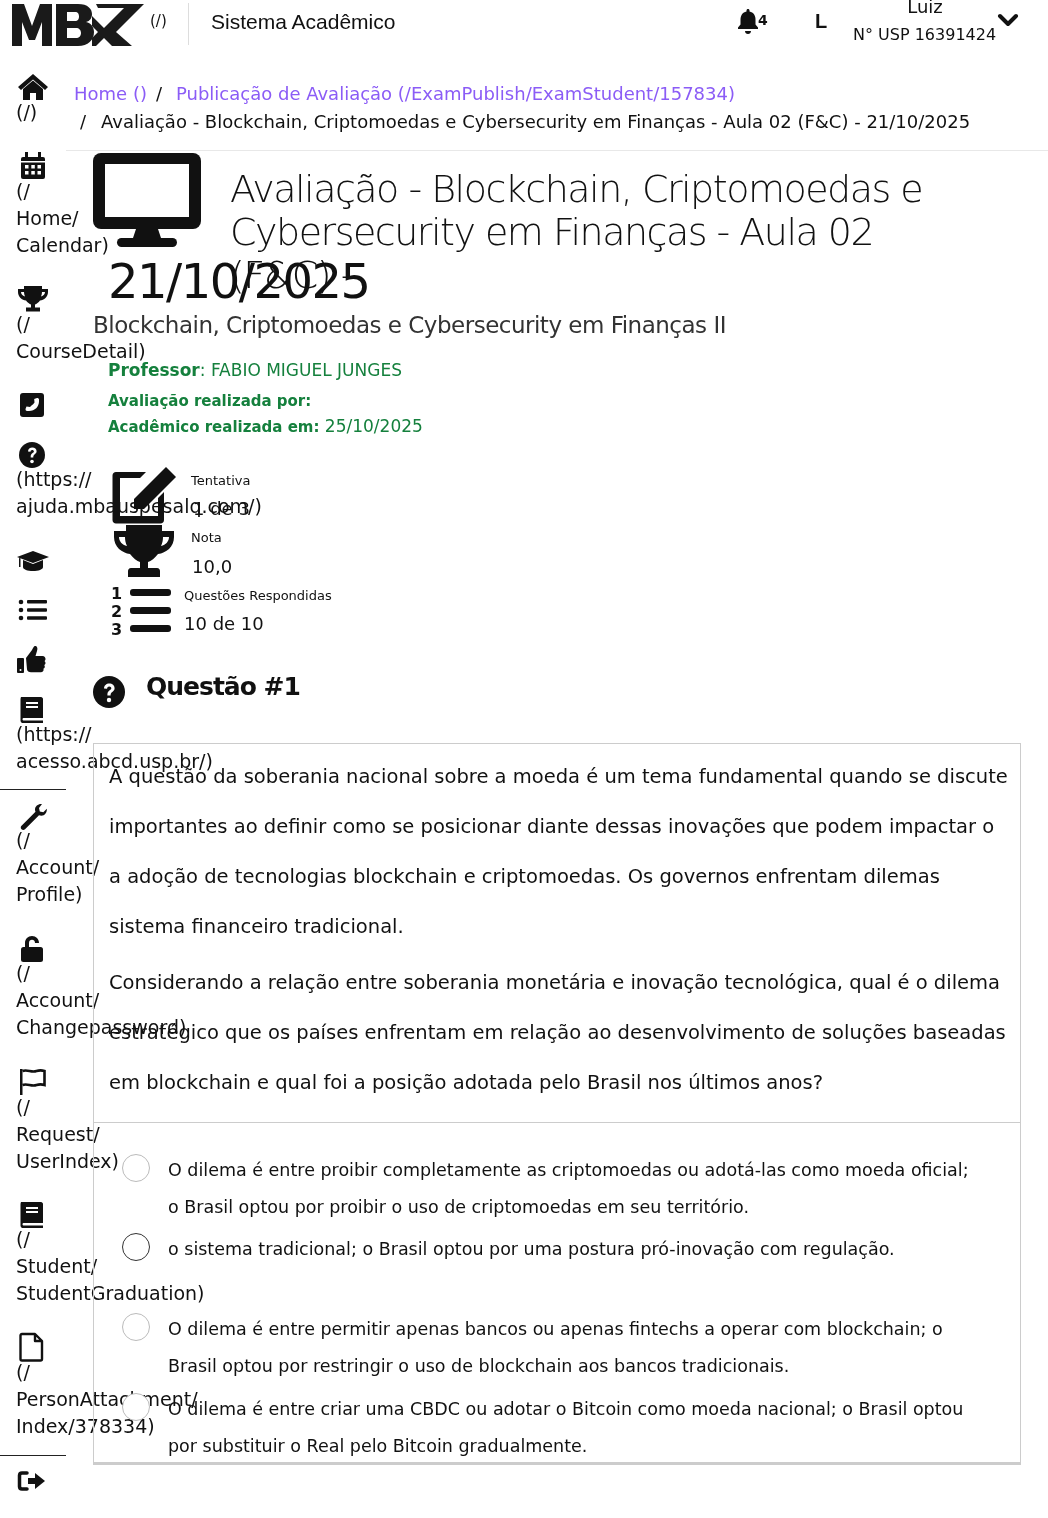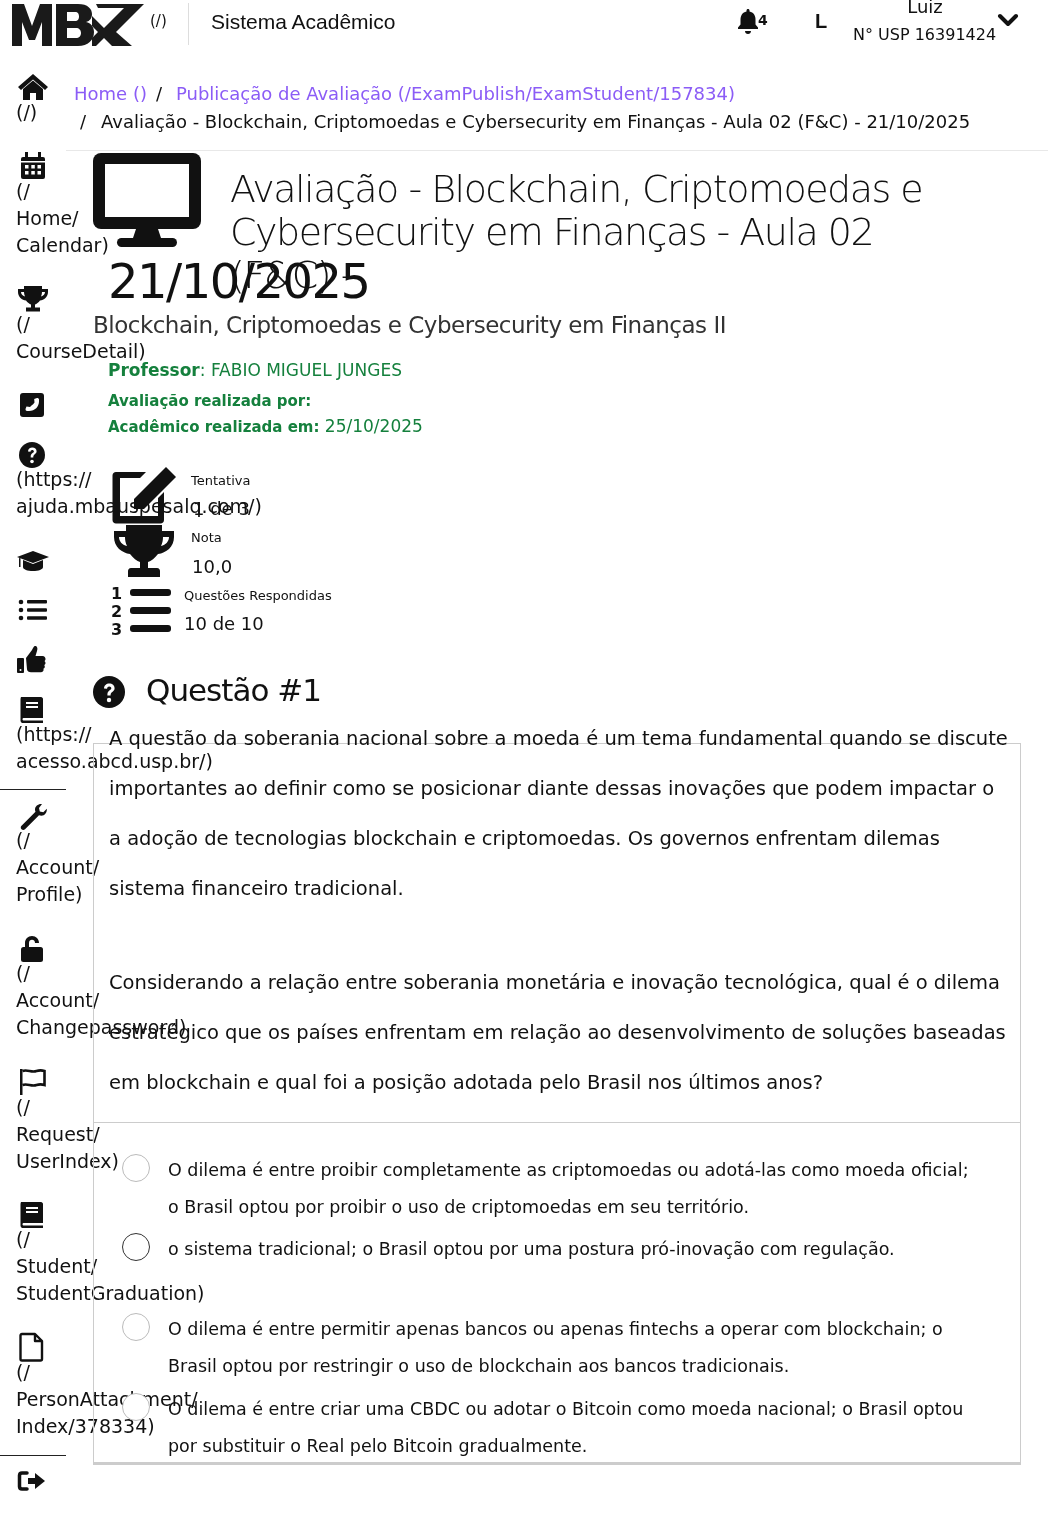--- a/index.html
+++ b/index.html
@@ -38,21 +38,21 @@
   .meta b { font-weight: bold; }
   .meta-small { font-size: 15px; }
 
   
   .stat-icon { position: absolute; }
   .stat-label { position: absolute; font-size: 13px; font-weight: normal; text-align: center; }
   .stat-value { position: absolute; font-size: 18px; }
 
   
   .q-icon { position: absolute; left: 93px; top: 676px; width: 32px; height: 32px; }
-  .q-title { position: absolute; left: 146px; top: 672px; font-size: 31px; font-weight: 400; letter-spacing: -1px; }
+  .q-title { position: absolute; left: 146px; top: 672px; font-size: 25px; font-weight: 700; letter-spacing: -1px; }
   .q-box { position: absolute; left: 93px; top: 743px; width: 928px; height: 722px; border: 1px solid #ccc; border-bottom: 3px solid #ccc; }
   .q-sep { position: absolute; left: 93px; top: 1122px; width: 928px; height: 1px; background: #ccc; }
   .q-para { position: absolute; left: 109px; width: 900px; font-size: 19.5px; line-height: 50px; color: #111; }
   .opt { position: absolute; left: 122px; width: 880px; }
   .radio { position: absolute; left: 0; top: 0; width: 28px; height: 28px; border-radius: 50%; border: 1.5px solid #bbb; background: #fff; }
   .radio.dark { border-color: #333; }
   .opt-text { position: absolute; left: 46px; top: -2px; width: 840px; font-size: 17.5px; line-height: 37px; color: #111; }
 </style>
 </head>
 <body>
@@ -256,21 +256,21 @@
 <svg class="q-icon" viewBox="0 0 32 32">
   <circle cx="16" cy="16" r="16" fill="#111"></circle>
   <path d="M11,12.5 c0,-3 2.4,-5 5.3,-5 c3,0 5.3,1.9 5.3,4.7 c0,3.4 -4,3.6 -4,6.6 v0.8 h-3.2 v-1.2 c0,-4.2 3.9,-4.2 3.9,-6 c0,-1.1 -0.9,-1.8 -2.1,-1.8 c-1.3,0 -2.1,1 -2.1,2.2 z" fill="#fff"></path>
   <circle cx="16" cy="24" r="2.2" fill="#fff"></circle>
 </svg>
 <span class="q-title">Questão #1</span>
 
 <div class="q-box"></div>
 <div class="q-sep"></div>
 
-<div class="q-para" style="top:714px">
+<div class="q-para" style="top:752px">
   <div>A questão da soberania nacional sobre a moeda é um tema fundamental quando se discute</div>
   <div>importantes ao definir como se posicionar diante dessas inovações que podem impactar o</div>
   <div>a adoção de tecnologias blockchain e criptomoedas. Os governos enfrentam dilemas</div>
   <div>sistema financeiro tradicional.</div>
 </div>
 <div class="q-para" style="top:958px">
   <div>Considerando a relação entre soberania monetária e inovação tecnológica, qual é o dilema</div>
   <div>estratégico que os países enfrentam em relação ao desenvolvimento de soluções baseadas</div>
   <div>em blockchain e qual foi a posição adotada pelo Brasil nos últimos anos?</div>
 </div>

